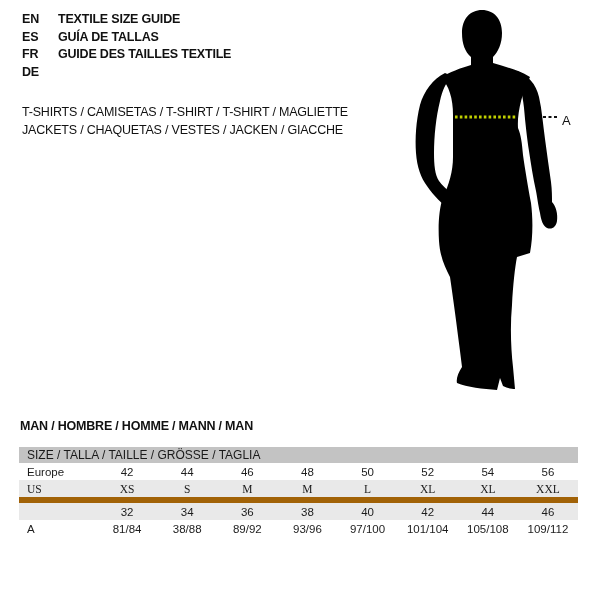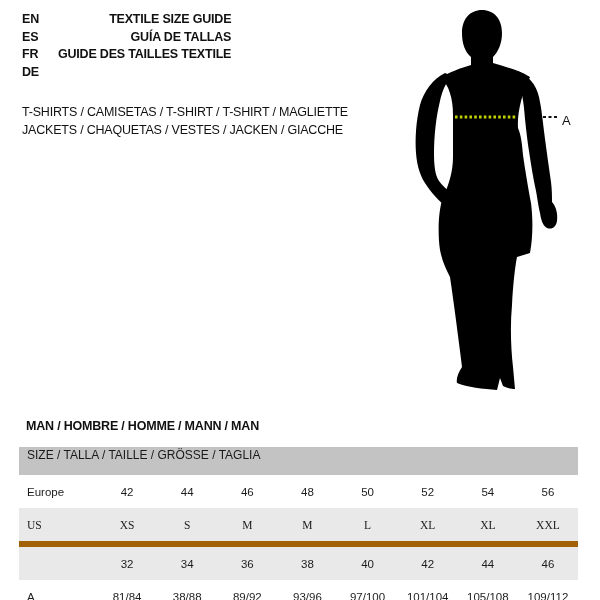--- a/index.html
+++ b/index.html
@@ -2,33 +2,33 @@
 <html><head>
 <meta charset="utf-8">
 <style>
   html,body{margin:0;padding:0;background:#fff;}
   .page{
     position:relative;width:600px;height:600px;background:#ffffff;overflow:hidden;
     font-family:"Liberation Sans","DejaVu Sans",sans-serif;color:#111;
   }
   
   .lang-list{position:absolute;left:22px;top:11px;}
-  .lang-row{display:flex;line-height:17.5px;font-size:12.5px;font-weight:700;letter-spacing:-0.2px;justify-content:space-between;}
+  .lang-row{display:flex;line-height:17.5px;font-size:12.5px;font-weight:700;letter-spacing:-0.2px;}
   .lang-code{width:36px;flex:0 0 36px;}
   
   .categories{position:absolute;left:22px;top:103px;font-size:12.5px;font-weight:400;letter-spacing:-0.2px;line-height:18px;}
   
   .figure-wrap{position:absolute;left:405px;top:5px;width:170px;height:400px;}
   .figure-wrap svg{display:block;width:170px;height:400px;}
   
-  .section-title{position:absolute;left:26px;top:419px;font-size:12.5px;font-weight:700;letter-spacing:-0.2px;}
+  .section-title{position:absolute;left:20px;top:419px;font-size:12.5px;font-weight:700;letter-spacing:-0.2px;}
   
   .size-table{position:absolute;left:19px;top:447px;width:559px;font-size:11.5px;color:#1c1c1c;}
-  .thead{height:28px;line-height:16px;background:#c3c3c3;padding-left:8px;font-size:12px;color:#1a1a1a;}
-  .trow{display:flex;height:33px;align-items:center;}
+  .thead{height:16px;line-height:16px;background:#c3c3c3;padding-left:8px;font-size:12px;color:#1a1a1a;}
+  .trow{display:flex;height:17px;align-items:center;}
   .trow.shaded{background:#e9e9e9;}
   .trow.sep{border-bottom:6px solid #a16207;font-family:Liberation Serif, serif;}
   .tlabel{width:70px;flex:0 0 70px;padding-left:8px;}
   .tcell{flex:1;text-align:center;}
   
   .footnote{position:absolute;left:22px;top:549px;font-size:12.5px;font-weight:700;letter-spacing:-0.2px;}
 </style>
 </head>
 <body>
 

